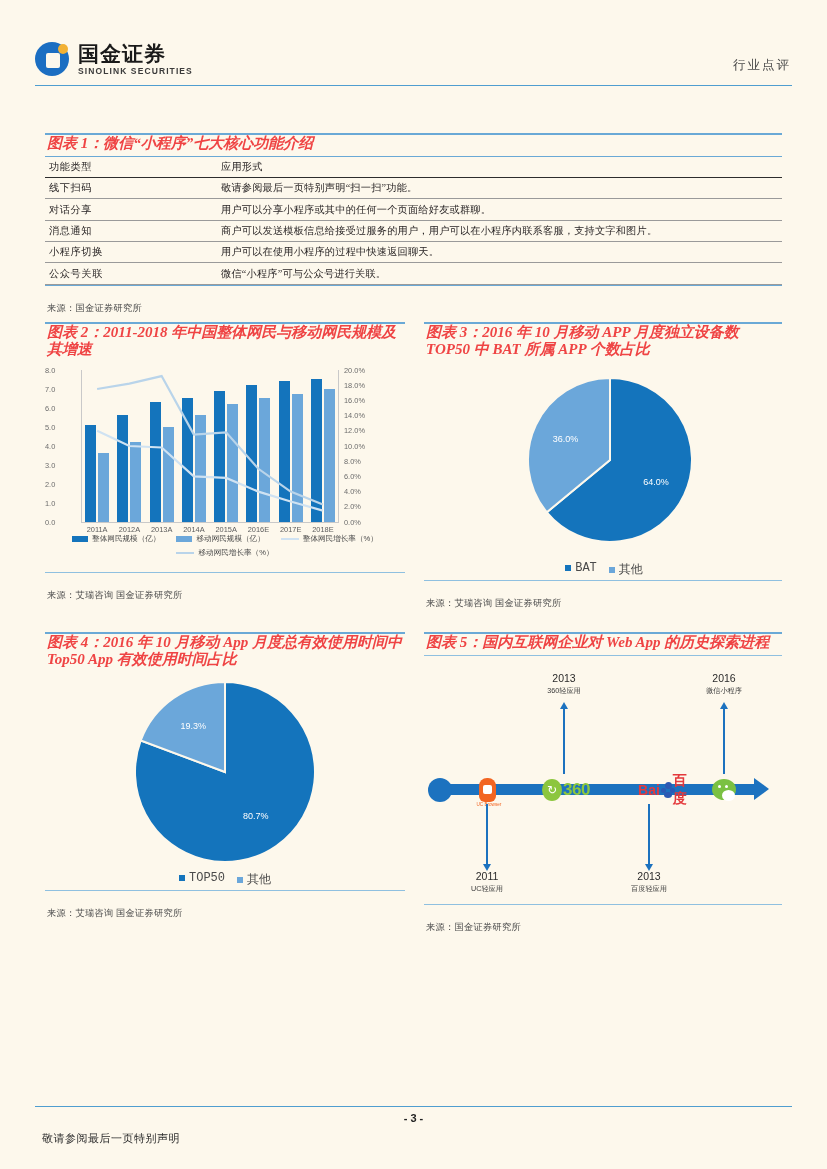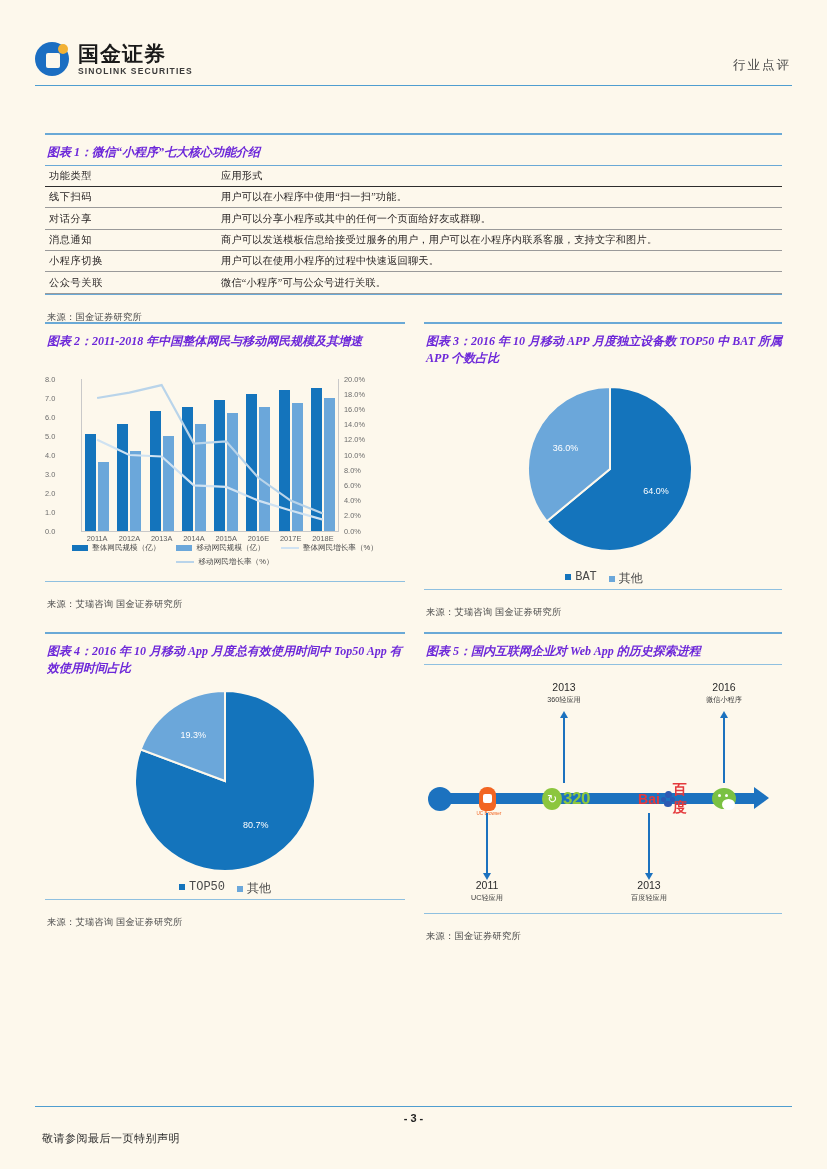--- a/index.html
+++ b/index.html
@@ -40,22 +40,22 @@
   .header-rule{
     position:absolute;left:35px;right:35px;top:85px;height:1px;background:#4f9ed0;
   }
 
   
   .rule-top{height:1.6px;background:#6aa9d6;}
   .rule-thin{height:1px;background:#8fc0e0;}
   .ex-title{
     font-family:"Liberation Serif","DejaVu Serif",serif;
     font-weight:bold;font-style:italic;
-    font-size:12px;line-height:17px;color:#6d28d9;
-    padding:9px 0 4px 2px;
+    font-size:15px;line-height:17px;color:#ef4444;
+    padding:0 0 4px 2px;
   }
   .ex-source{
     font-size:9.2px;color:#4d4d4d;padding:4px 0 0 2px;letter-spacing:.3px;margin-top:12px;
   }
 
   
   .ex1{position:absolute;left:45px;top:133px;width:737px;}
   table.t1{border-collapse:collapse;width:100%;font-size:10.2px;}
   table.t1 td{
     padding:3.2px 2px 3.2px 4px;
@@ -189,21 +189,21 @@
     <div class="ex-title">图表 1：微信“小程序”七大核心功能介绍</div>
     <div class="t1-wrap">
       <table class="t1">
         <tbody id="t1-body">
             <tr class="head">
               <td class="c1">功能类型</td>
               <td class="c2">应用形式</td>
             </tr>
             <tr>
               <td class="c1">线下扫码</td>
-              <td class="c2">用户可以在小程序中使用“扫一扫”功能。</td>
+              <td class="c2">敬请参阅最后一页特别声明“扫一扫”功能。</td>
             </tr>
             <tr>
               <td class="c1">对话分享</td>
               <td class="c2">用户可以分享小程序或其中的任何一个页面给好友或群聊。</td>
             </tr>
             <tr>
               <td class="c1">消息通知</td>
               <td class="c2">商户可以发送模板信息给接受过服务的用户，用户可以在小程序内联系客服，支持文字和图片。</td>
             </tr>
             <tr>
@@ -359,21 +359,21 @@
           </div>
           <div class="tl-stem" style="left: 62.2px; top: 148px; height: 62px;"></div>
           <div class="tl-head down" style="left: 59px; top: 208px;"></div>
           <div class="tl-cap" style="left: 11px; top: 214px;">
             <div class="yr">2011</div>
             <div class="nm">UC轻应用</div>
           </div>
           <div class="chip" style="left: 114px; width: 56px;">
             <div class="s360">
               <div class="ball">↻</div>
-              <div class="num">320</div>
+              <div class="num">360</div>
             </div>
           </div>
           <div class="tl-stem" style="left: 139.2px; top: 52px; height: 66px;"></div>
           <div class="tl-head up" style="left: 136px; top: 46px;"></div>
           <div class="tl-cap" style="left: 88px; top: 16px;">
             <div class="yr">2013</div>
             <div class="nm">360轻应用</div>
           </div>
           <div class="chip" style="left: 189px; width: 72px;">
             <div class="baidu">

